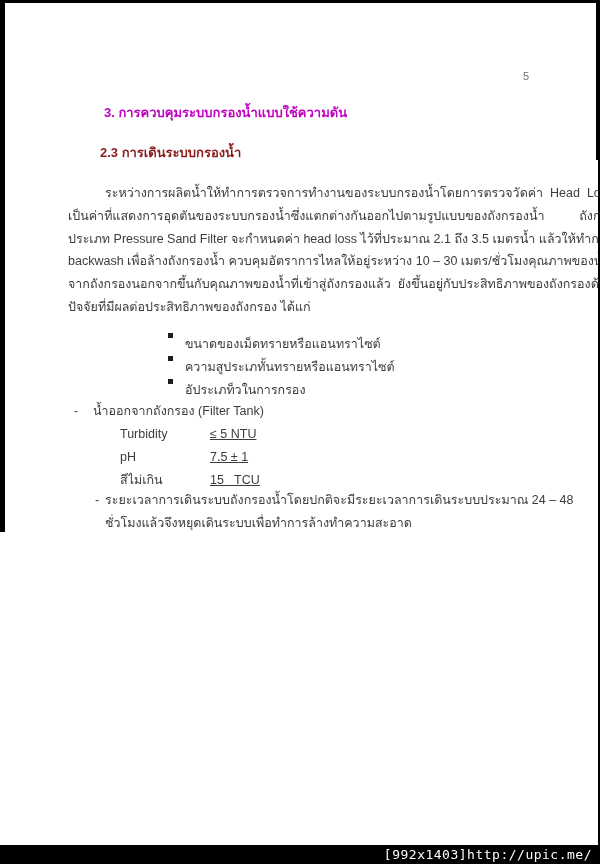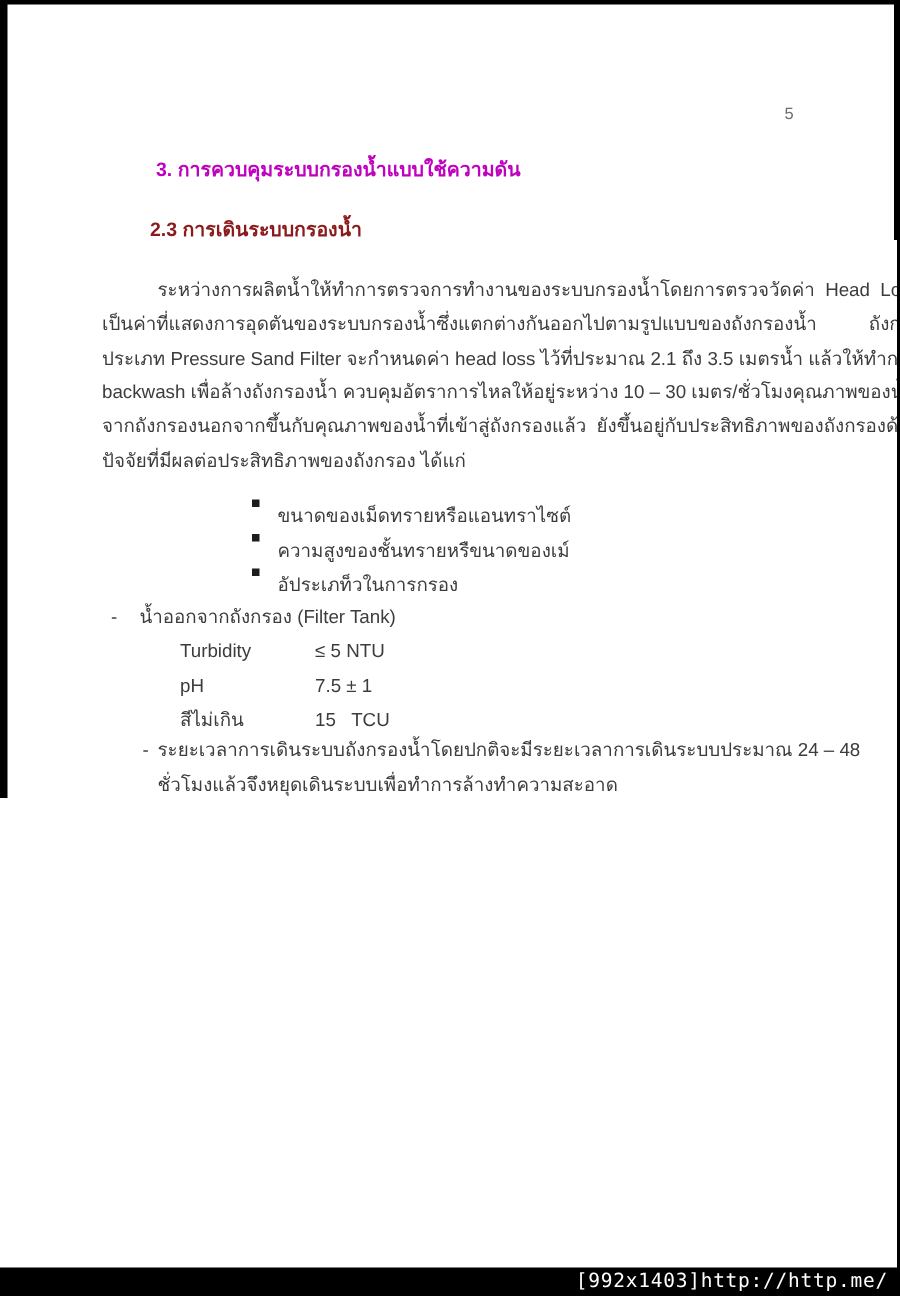--- a/index.html
+++ b/index.html
@@ -56,21 +56,21 @@
   .dash-item-1{
     position:absolute;left:74px;top:400px;display:flex;color:var(--body);
     font-size:12.5px;line-height:23px;
   }
   .dash-item-1 .dash{width:19px;flex:0 0 auto;}
   .spec-table{
     position:absolute;left:120px;top:423px;color:var(--body);font-size:12.5px;
   }
   .spec-row{display:flex;line-height:23px;}
   .spec-row .lbl{width:90px;flex:0 0 auto;}
-  .spec-row .val{white-space:pre;}
+  .spec-row .val{white-space:pre;text-decoration:underline;}
   .dash-item-2{
     position:absolute;left:95px;top:489px;display:flex;color:var(--body);
     font-size:12.5px;line-height:23px;
   }
   .dash-item-2 .dash{width:10px;flex:0 0 auto;}
   .dash-item-2 .line{white-space:pre;}
 </style>
 </head>
 <body>
 
@@ -91,21 +91,21 @@
     <div class="line">ปัจจัยที่มีผลต่อประสิทธิภาพของถังกรอง ได้แก่</div>
   </div>
 
   <ul class="bullets">
     <li>
       <span class="sq"></span>
       <span>ขนาดของเม็ดทรายหรือแอนทราไซต์</span>
     </li>
     <li>
       <span class="sq"></span>
-      <span>ความสูงของชั้นทรายหรืขนาดของเม์</span>
+      <span>ความสูประเภทั้นทรายหรือแอนทราไซต์</span>
     </li>
     <li>
       <span class="sq"></span>
       <span>อัประเภท็วในการกรอง</span>
     </li>
   </ul>
 
   <div class="dash-item-1">
     <span class="dash">-</span>
     <span>น้ำออกจากถังกรอง (Filter Tank)</span>
@@ -133,16 +133,16 @@
       <span class="line" style="display:block">ชั่วโมงแล้วจึงหยุดเดินระบบเพื่อทำการล้างทำความสะอาด</span>
     </span>
   </div>
 
   <div class="strip strip-top"></div>
   <div class="strip strip-left"></div>
   <div class="strip strip-right-upper"></div>
   <div class="strip strip-right-lower"></div>
 
   <div class="bottom-bar">
-    <span>[992x1403]http://http.me/</span>
+    <span>[992x1403]http://upic.me/</span>
   </div>
 
 </div>
 
 </body></html>

